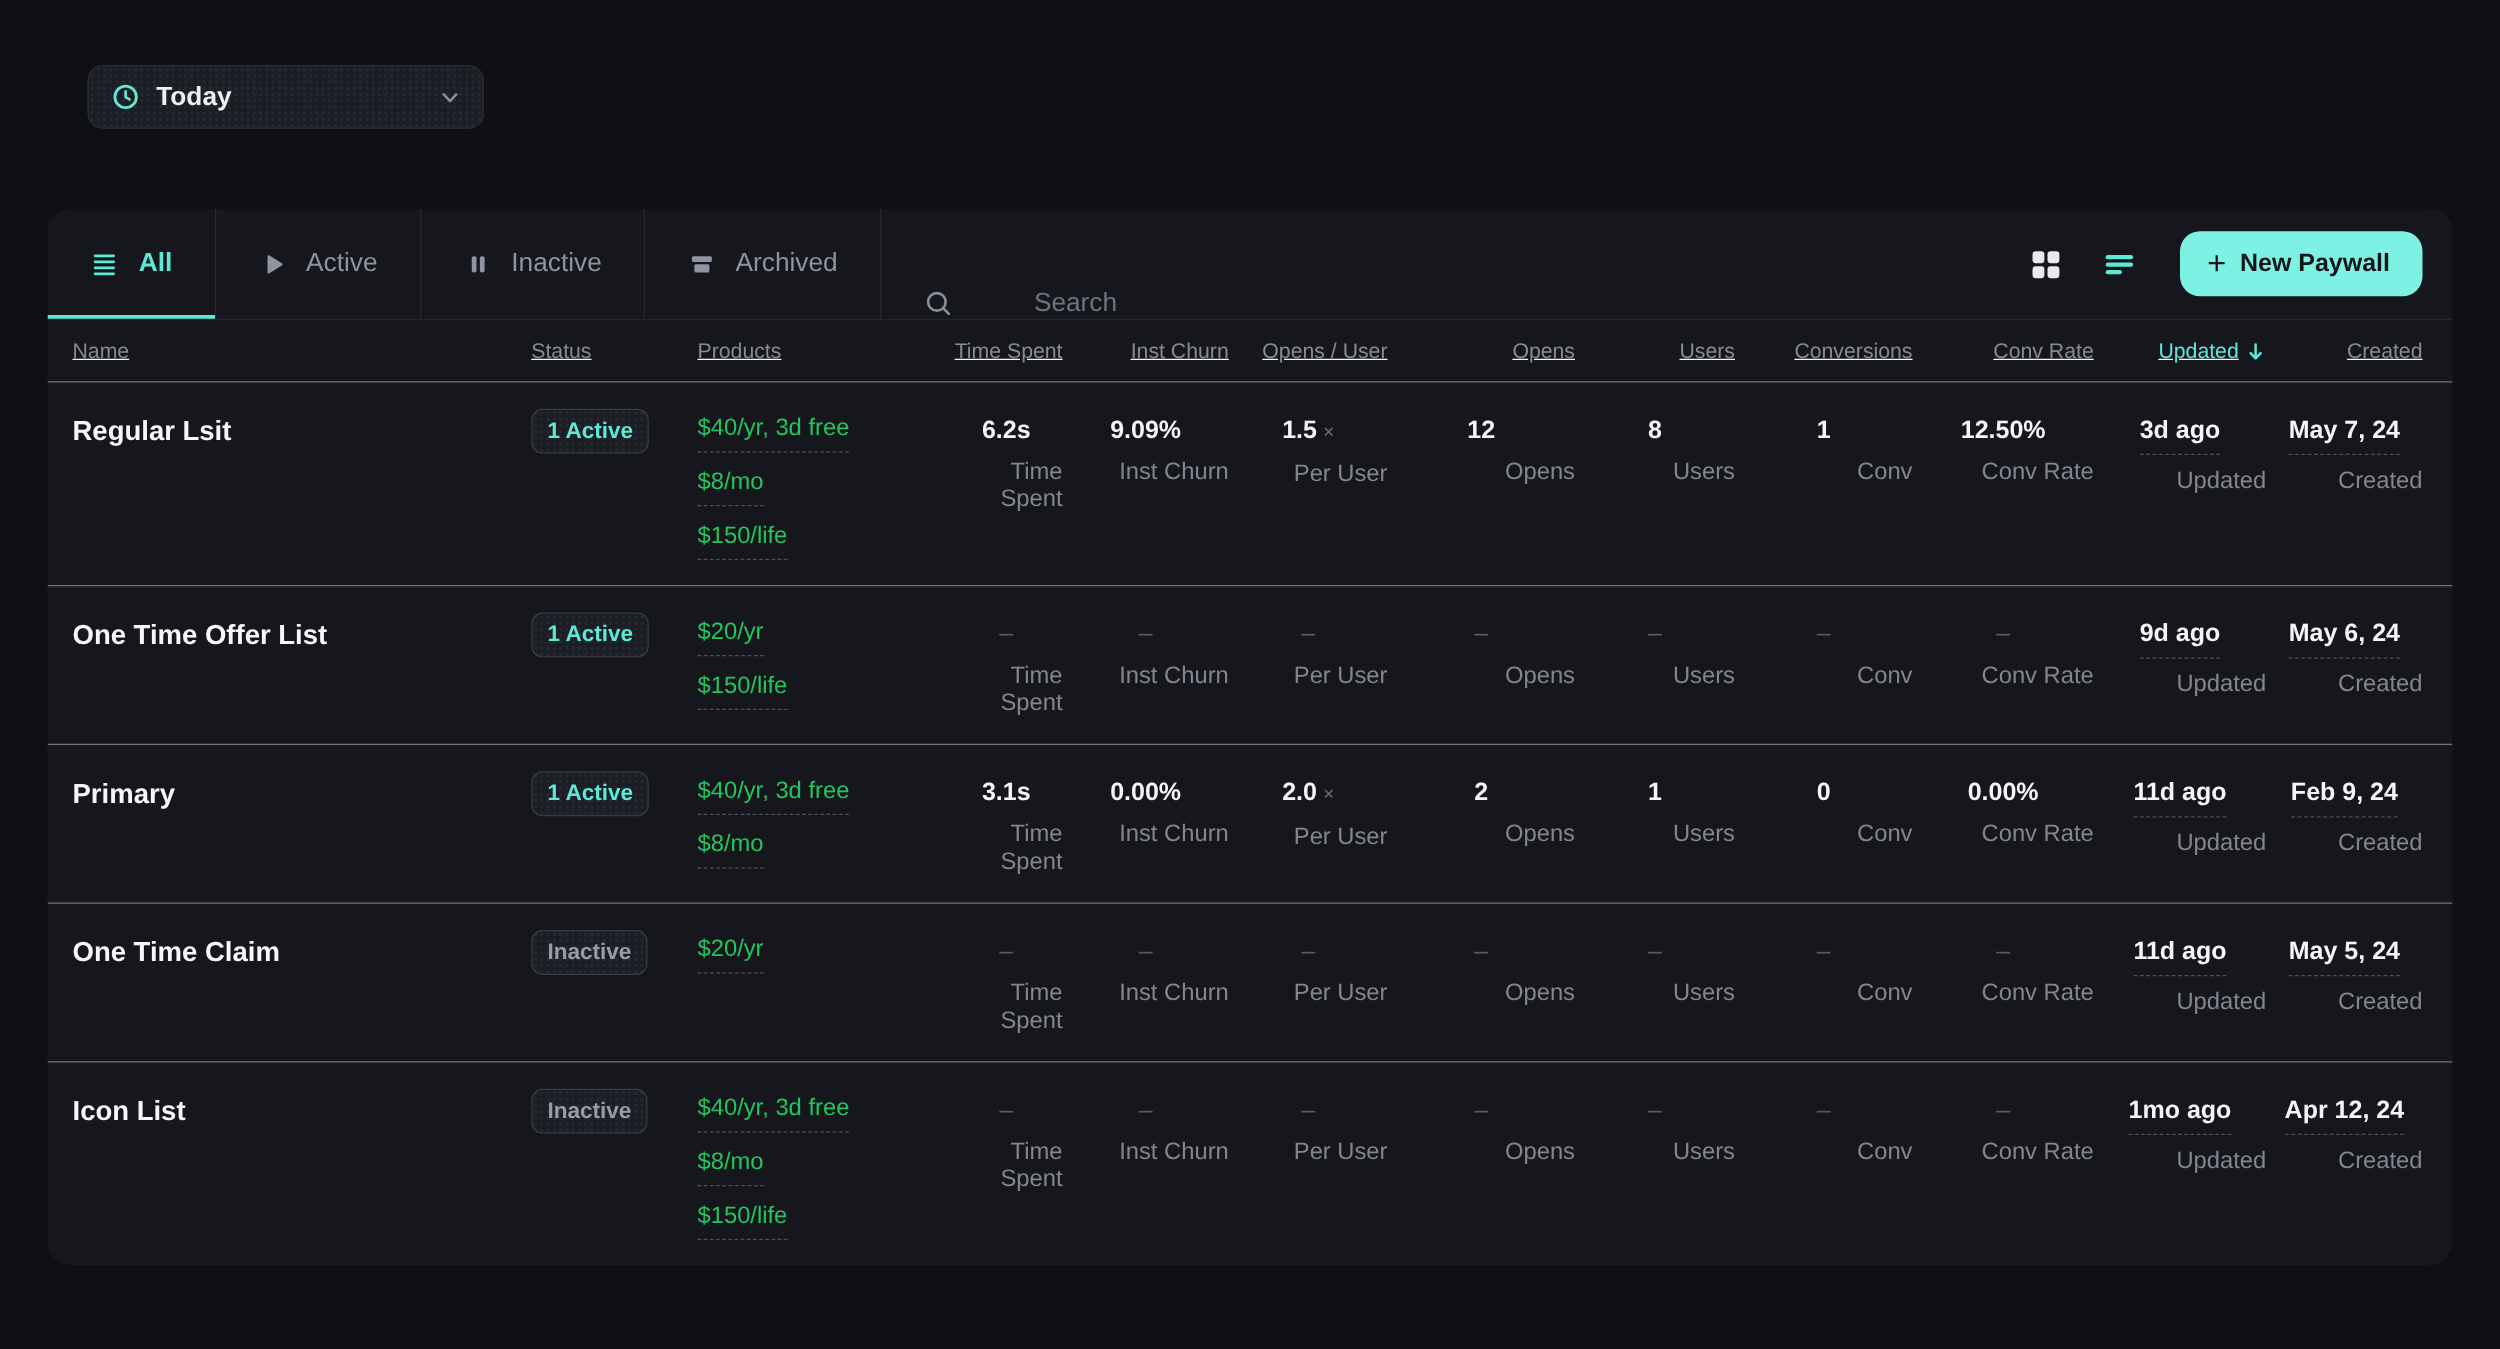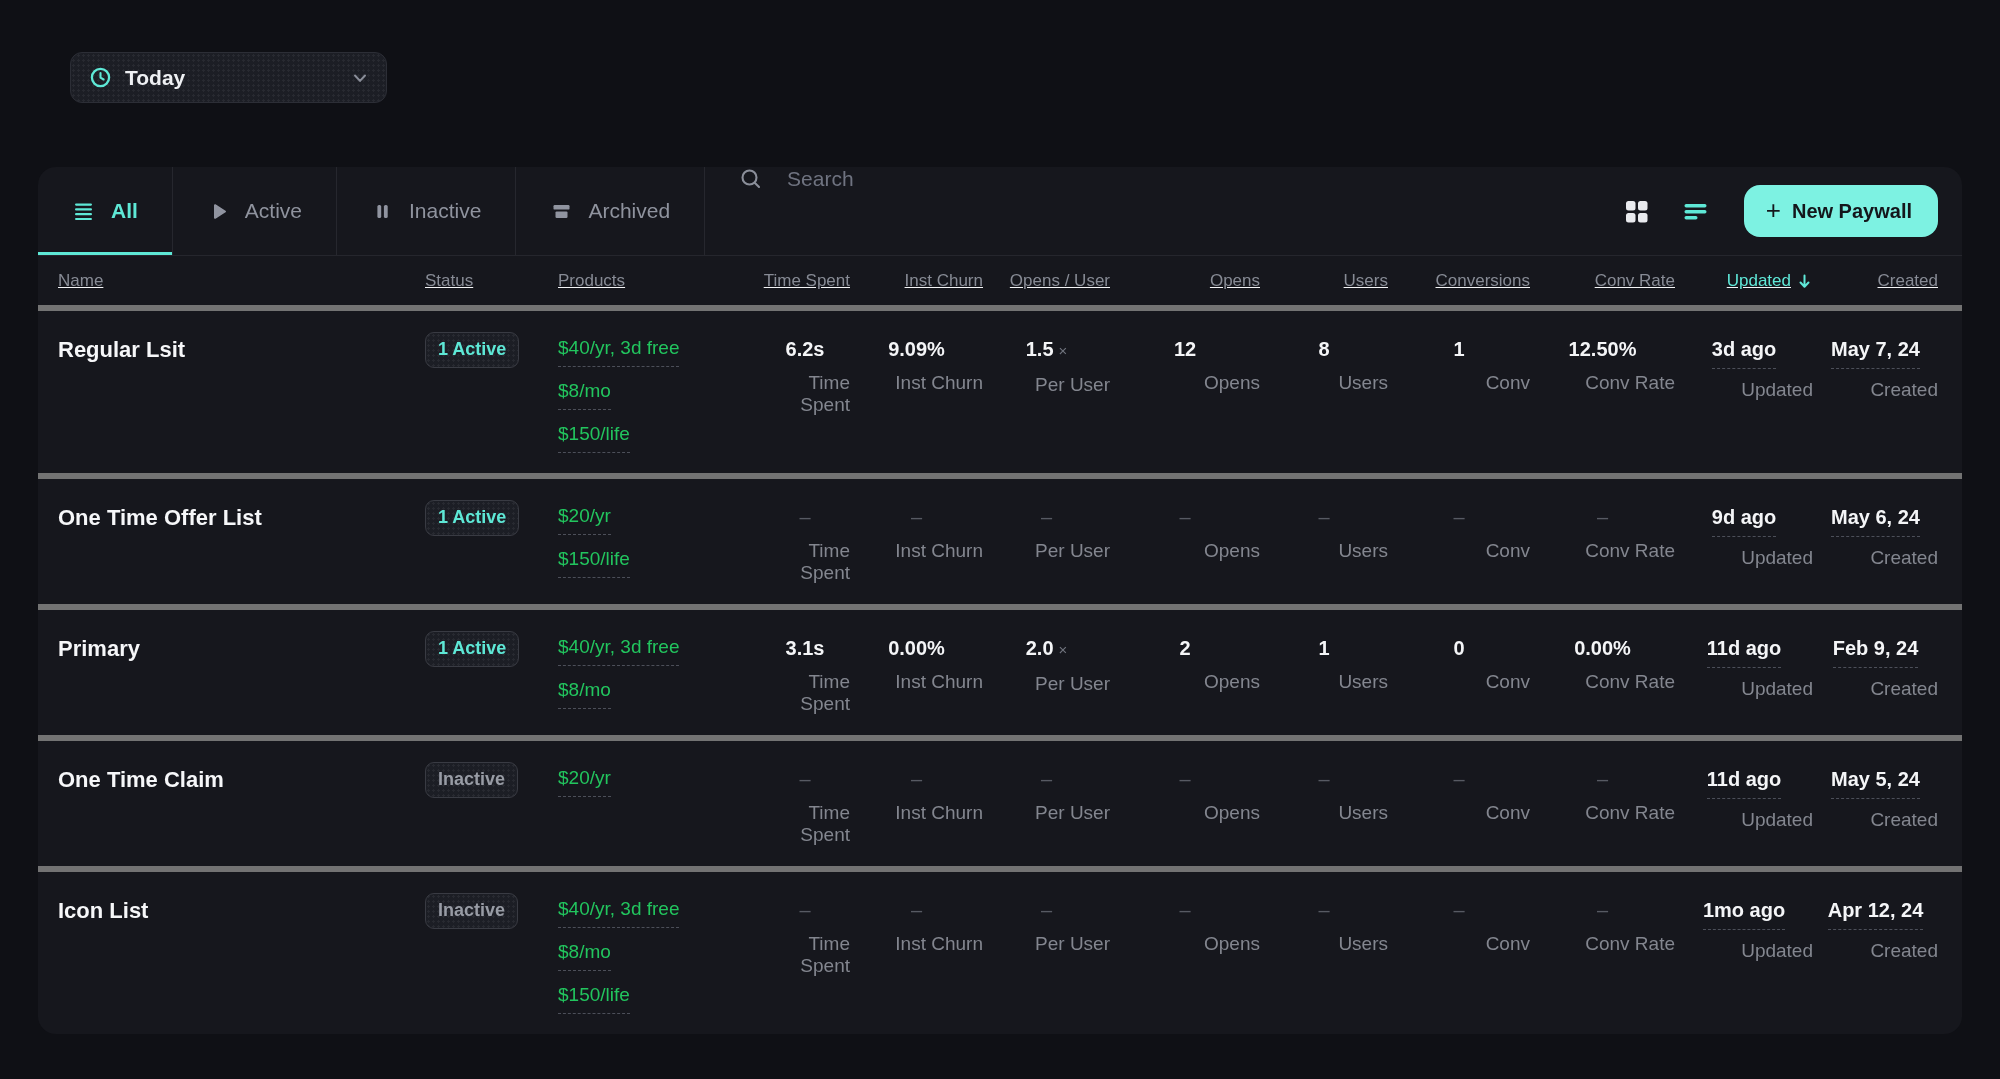--- a/index.html
+++ b/index.html
@@ -44,21 +44,21 @@
   .tab {
     position:relative; display:flex; align-items:center; gap:15px;
     padding:0 34px; background:none; border:none; border-right:1px solid #26272e;
     cursor:pointer; font-family:inherit; font-size:21px; color:#8f939e;
   }
   .tab .tab-icon { display:flex; }
   .tab.active { color:#5ee8d6; font-weight:600; }
   .tab.active::after {
     content:""; position:absolute; left:0; right:0; bottom:0; height:3px; background:#5ee8d6;
   }
-  .search { flex:1; display:flex; align-items:flex-start; padding-left:34px; }
+  .search { flex:1; display:flex; align-items:flex-end; padding-left:34px;gap:40px; }
   .search-input {
     flex:1; margin-left:24px; background:transparent; border:none; outline:none;
     font-family:inherit; font-size:21px; color:#e8eaee;
   }
   .search-input::placeholder { color:#6f7380; }
   .toolbar-right { display:flex; align-items:center; gap:22px; padding-right:24px; }
   .icon-btn { background:none; border:none; cursor:pointer; display:flex; padding:4px; }
   .new-paywall {
     height:52px; margin-left:8px; padding:0 26px 0 22px;
     display:flex; align-items:center; gap:11px;
@@ -72,21 +72,21 @@
     display:grid;
     grid-template-columns:367px 133px 202px 90px 133px 127px 150px 128px 142px 145px 138px 125px;
     padding:0 24px 0 20px;
   }
   .thead { height:49px; align-items:center;text-decoration:underline; }
   .th { font-size:17px; color:#878b95; text-align:left; }
   .th.num { text-align:right; }
   .th.updated { color:#5fe8d8; display:flex; justify-content:flex-end; align-items:center; gap:5px; }
   .sort-arrow { display:flex; margin-top:2px; }
 
-  .row { border-top:6px solid #737373; padding-top:25px; padding-bottom:20px; min-height:127px; align-items:start; }
+  .row { border-top:1px solid #737373; padding-top:25px; padding-bottom:20px; min-height:127px; align-items:start; }
   .cell { min-width:0; }
   .cell.num { text-align:right; }
 
   .name-cell { font-size:22px; font-weight:700; color:#f6f7f9; line-height:28px; cursor:pointer; }
 
   .badge {
     display:inline-block; margin-top:-4px;
     font-size:18px; font-weight:600; line-height:21px;
     padding:6px 12px 7px; border-radius:9px; border:1px solid #393b43;
   }

